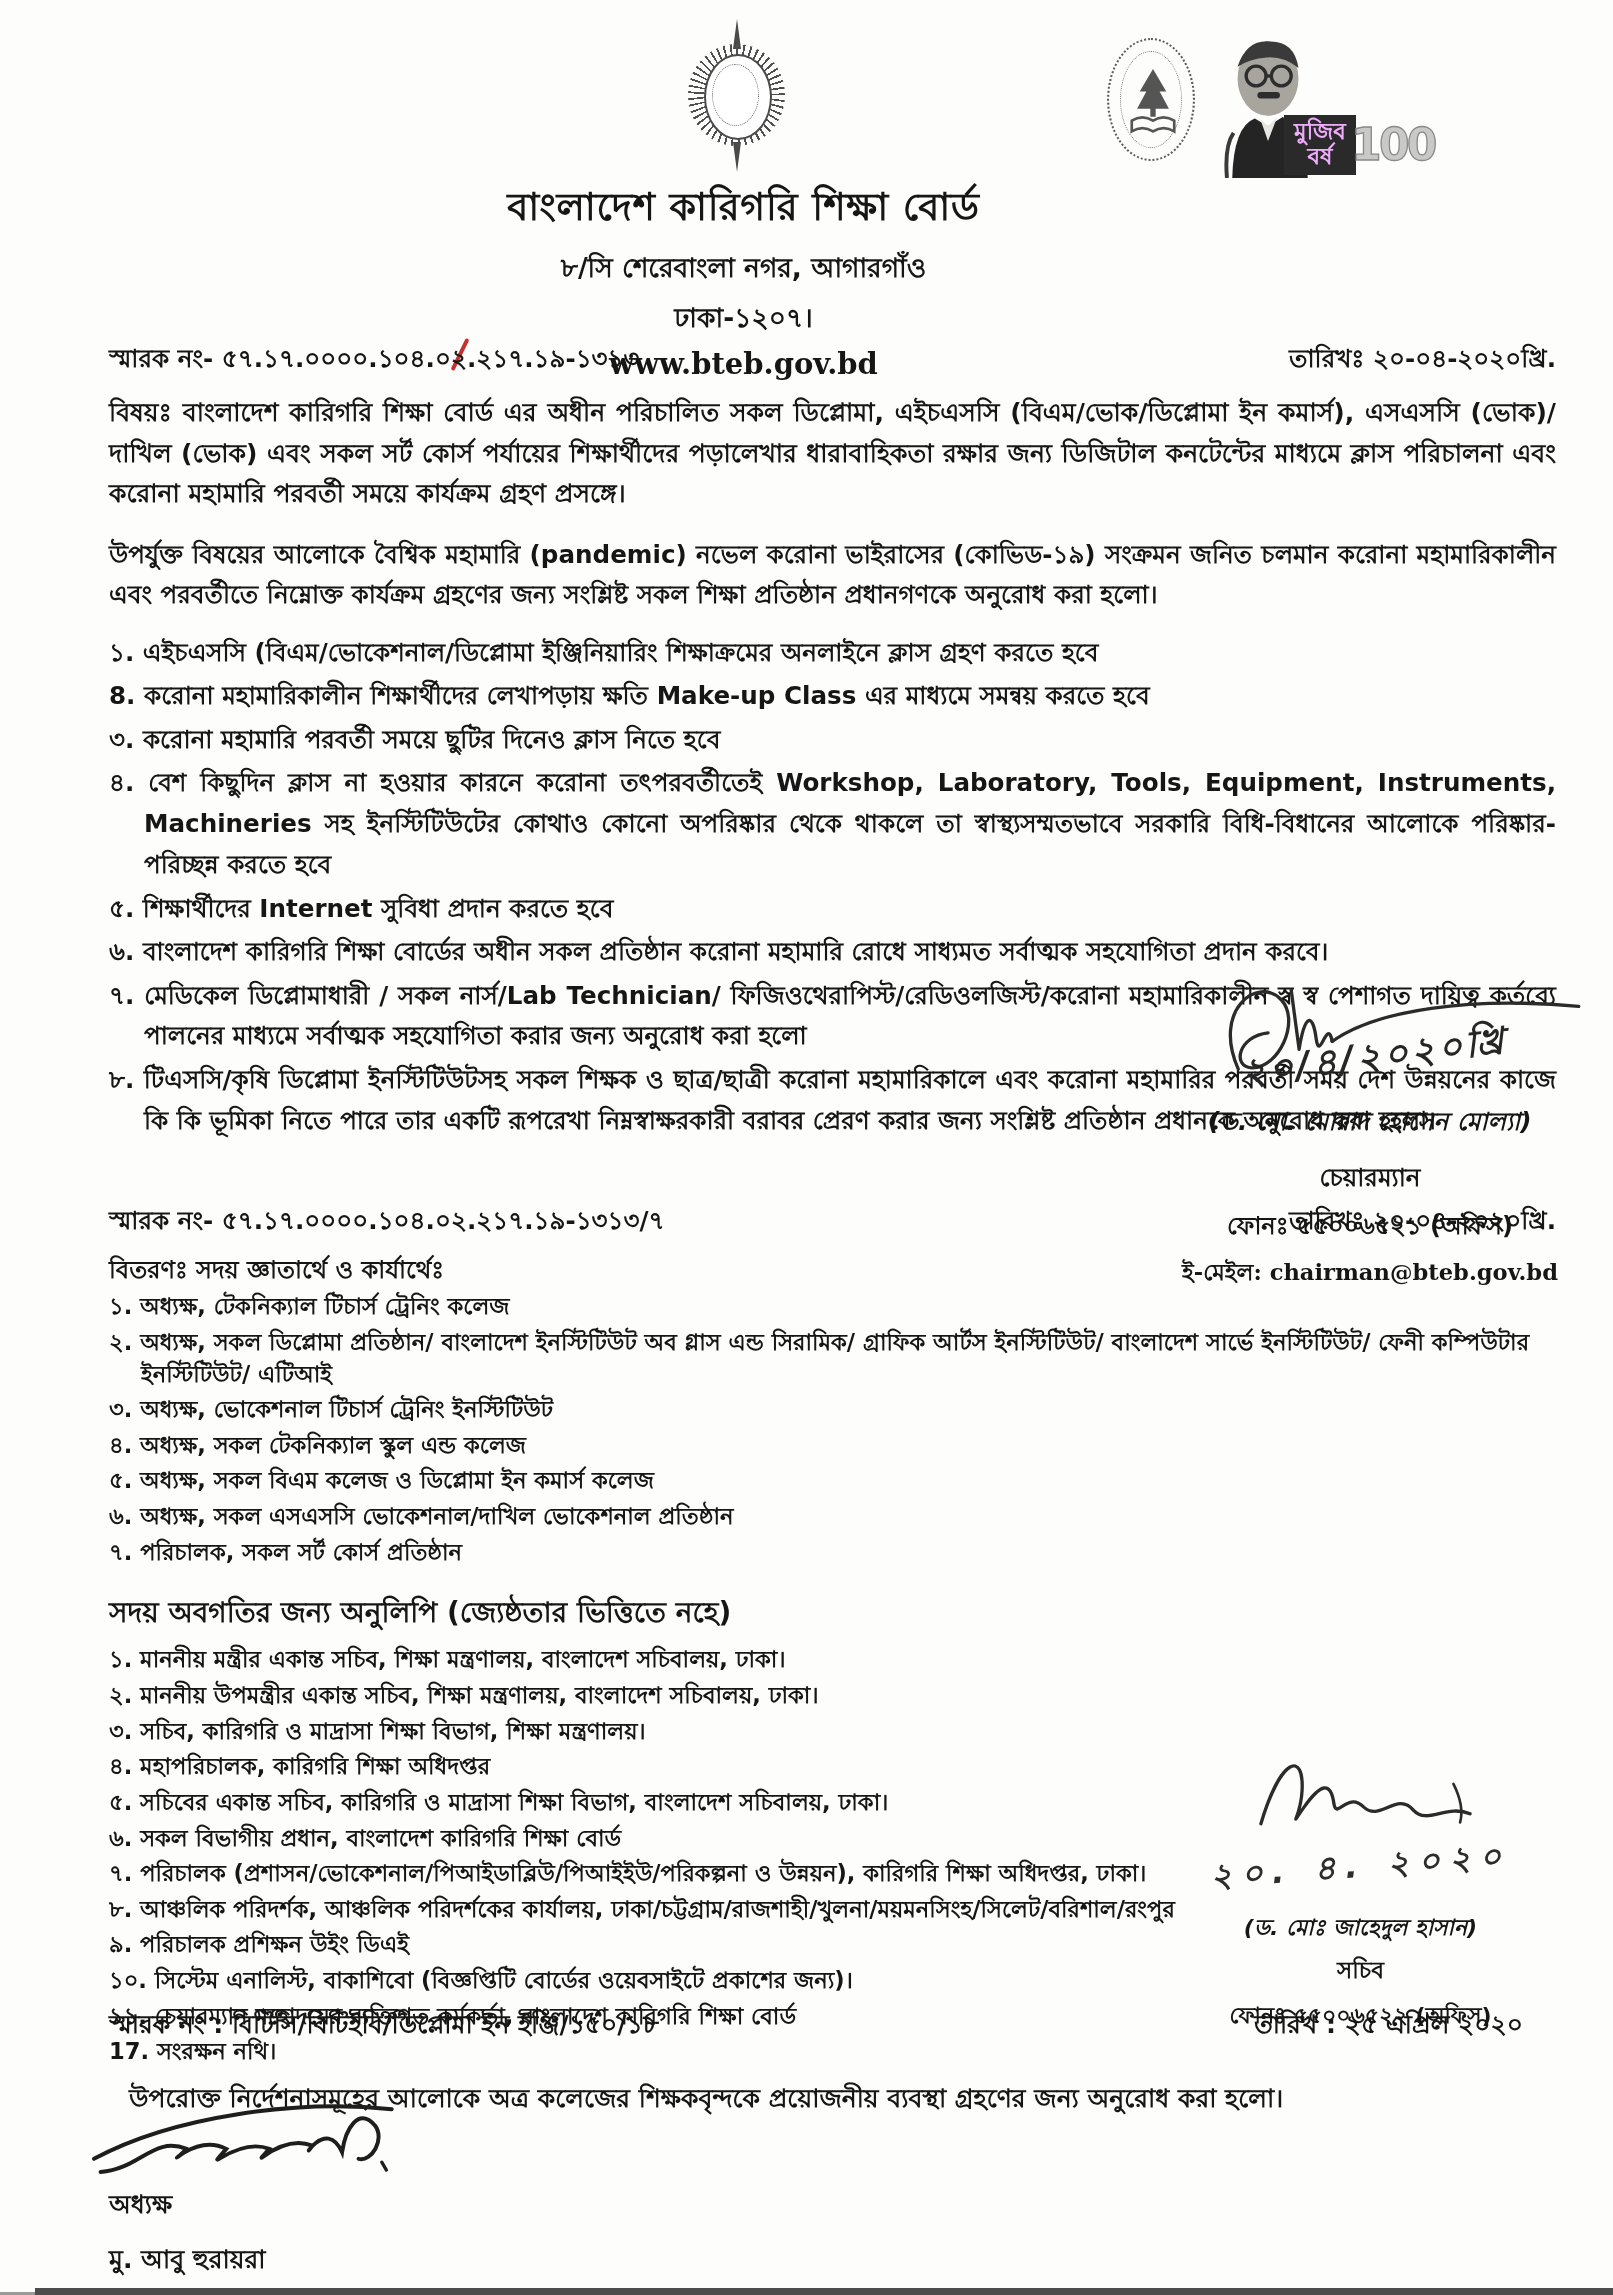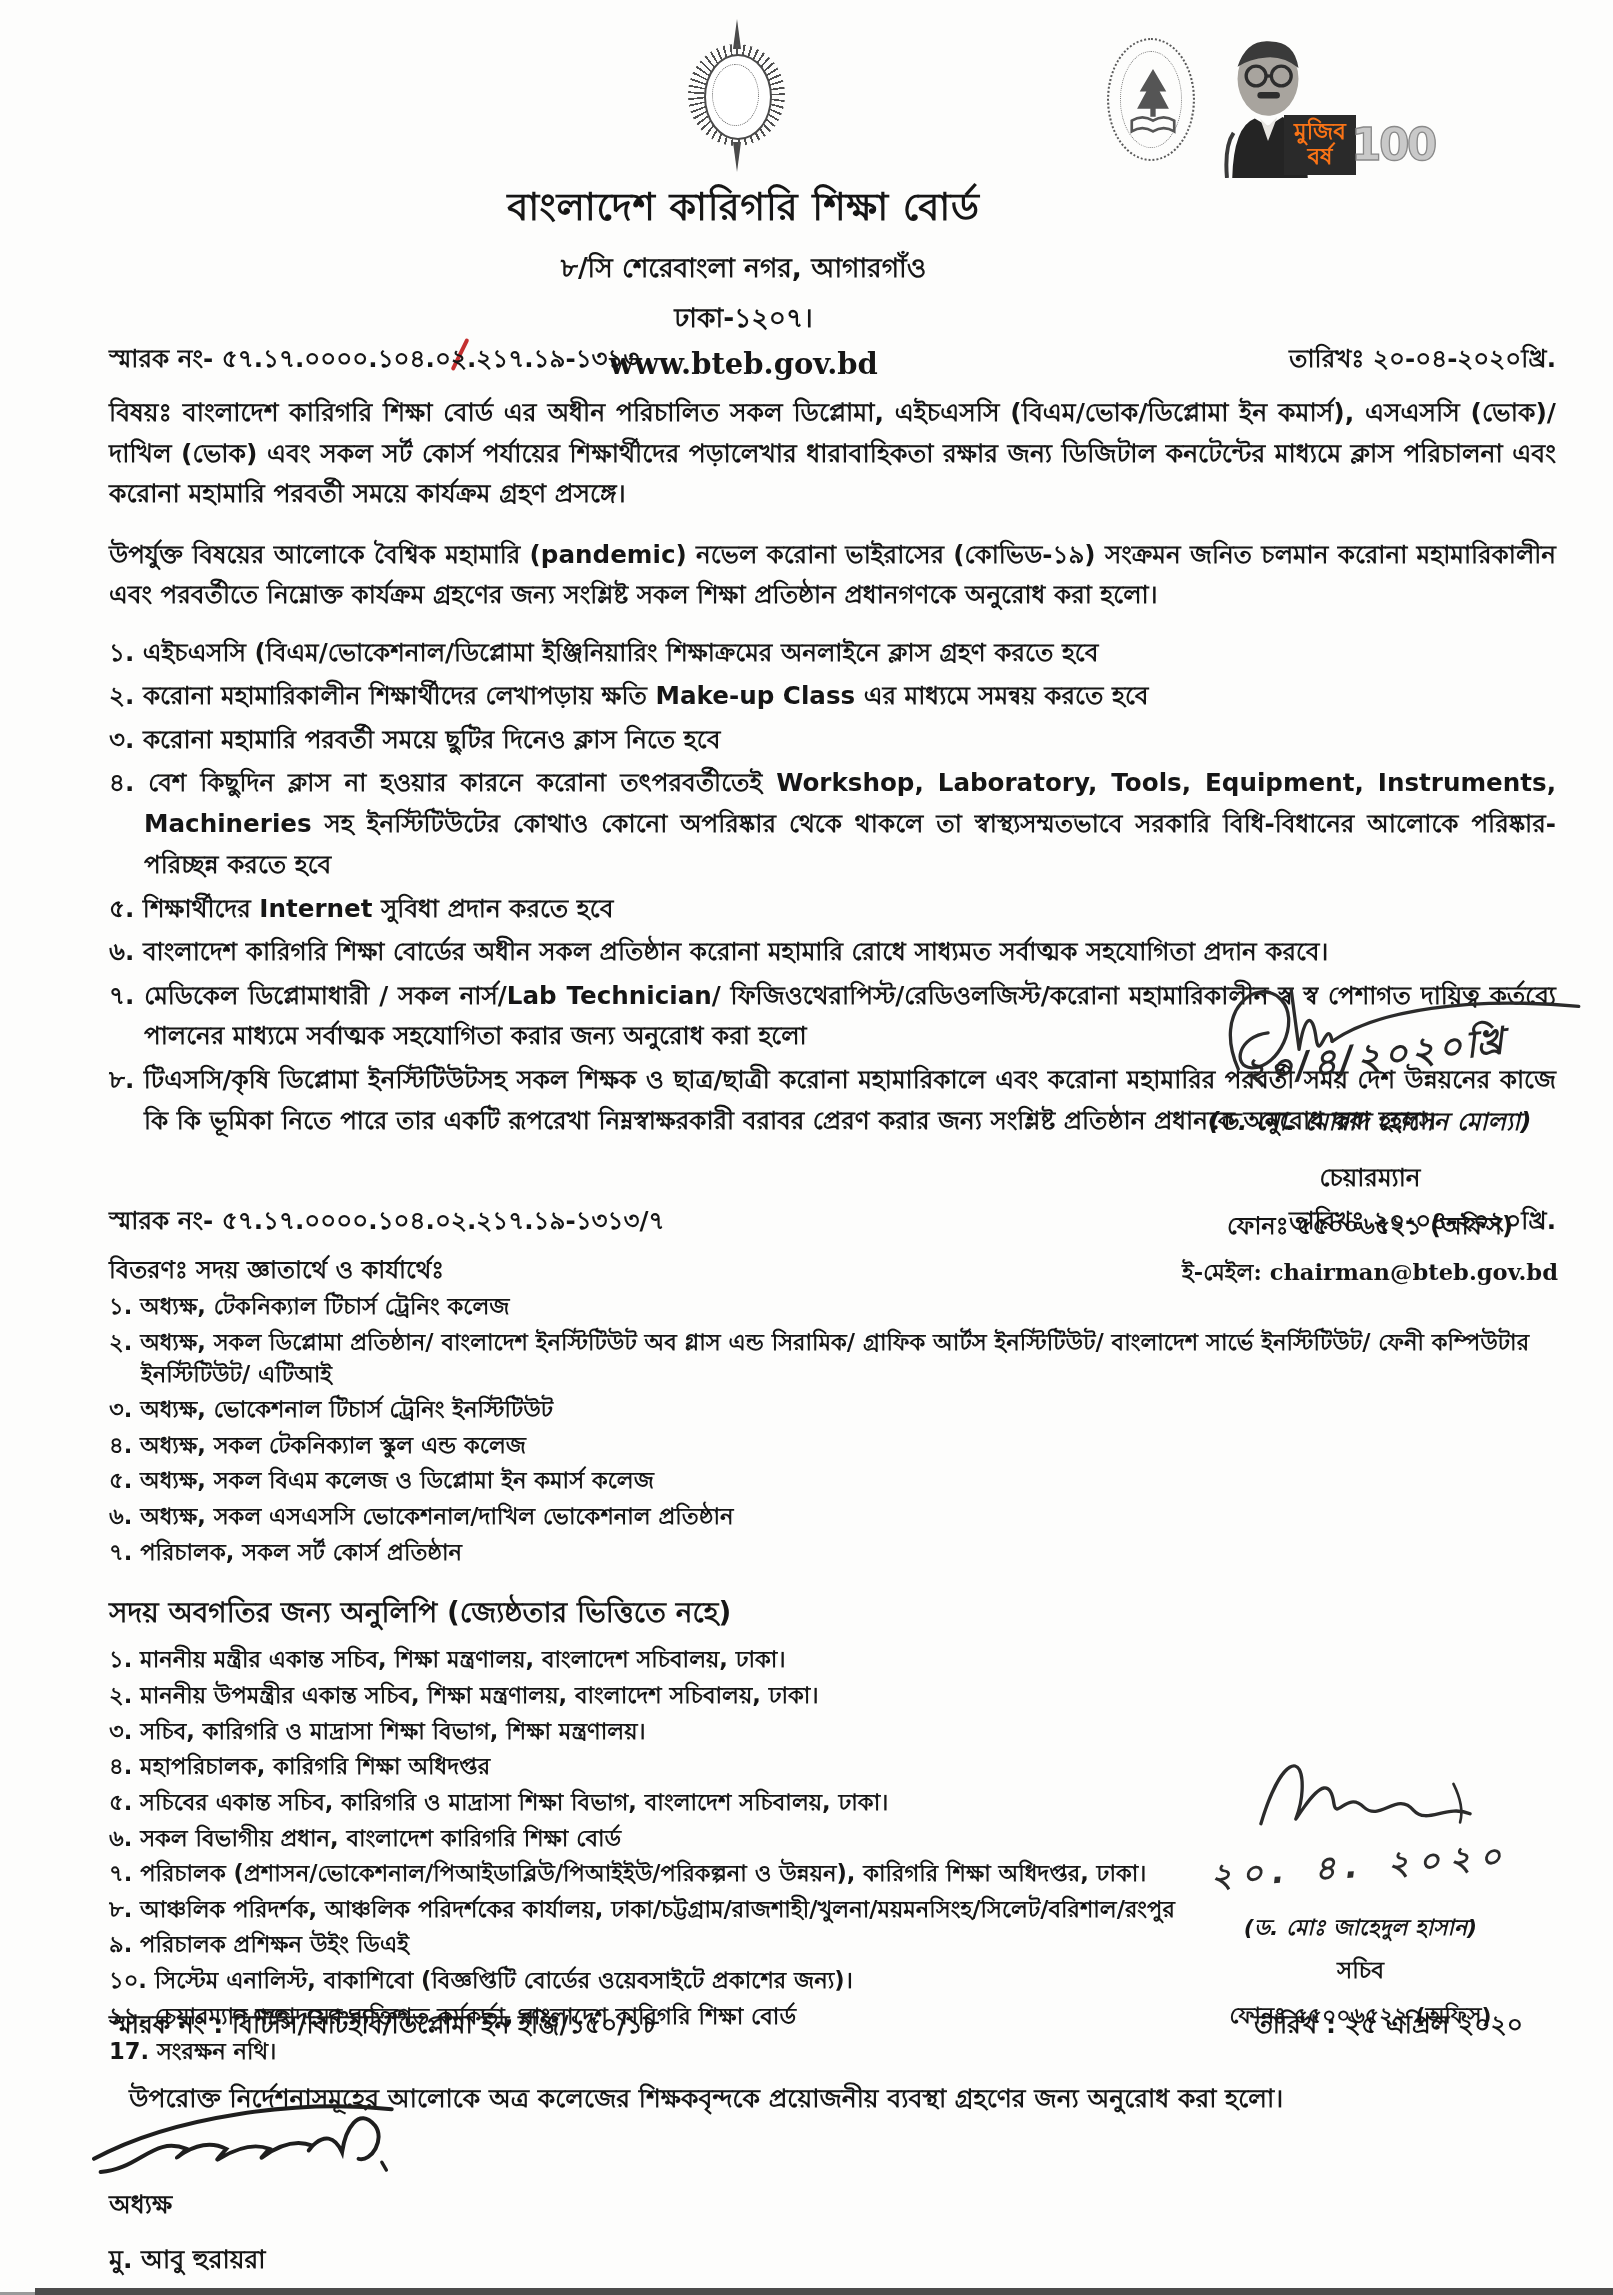--- a/index.html
+++ b/index.html
@@ -32,21 +32,21 @@
   .oval-seal{
     position:absolute;left:1107px;top:38px;width:88px;height:123px;border-radius:50%;
     border:2.7px dotted #5a5a5a;box-sizing:border-box;
   }
   .oval-seal .inner-ring{position:absolute;inset:10.6px;border-radius:50%;border:1.3px dotted #777;}
   .oval-seal svg{position:absolute;left:16px;top:25px;}
   .mujib{position:absolute;left:1220px;top:26.5px;width:154px;height:151px;}
   .mujib svg{position:absolute;left:0;top:0;}
   .mujib-box{
     position:absolute;left:64px;top:88px;width:72px;height:60px;background:#2a2a2a;
-    color:#f97316;text-align:center;font-weight:bold;line-height:1.15;
+    color:#f0abfc;text-align:center;font-weight:bold;line-height:1.15;
     font-size:22.6px;padding-top:4px;box-sizing:border-box;
   }
   .mujib-100{
     position:absolute;left:131px;top:92px;font-size:44px;font-weight:bold;color:#c9c9c9;
     -webkit-text-stroke:1.3px #8a8a8a;letter-spacing:-2.7px;
   }
   
   .header{position:absolute;left:40px;top:177px;width:1407px;text-align:center;}
   .org-name{font-size:38px;font-weight:bold;letter-spacing:0.7px;}
   .addr{font-size:26.5px;font-weight:bold;margin-top:6.6px;}
@@ -151,21 +151,21 @@
 
   <div class="col memo1">
     <div class="ref-row">
       <span>স্মারক নং- ৫৭.১৭.০০০০.১০৪.০২.২১৭.১৯-১৩১৩</span>
       <span>তারিখঃ ২০-০৪-২০২০খ্রি.</span>
     </div>
     <p class="subject">বিষয়ঃ বাংলাদেশ কারিগরি শিক্ষা বোর্ড এর অধীন পরিচালিত সকল ডিপ্লোমা, এইচএসসি (বিএম/ভোক/ডিপ্লোমা ইন কমার্স), এসএসসি (ভোক)/দাখিল (ভোক) এবং সকল সর্ট কোর্স পর্যায়ের শিক্ষার্থীদের পড়ালেখার ধারাবাহিকতা রক্ষার জন্য ডিজিটাল কনটেন্টের মাধ্যমে ক্লাস পরিচালনা এবং করোনা মহামারি পরবর্তী সময়ে কার্যক্রম গ্রহণ প্রসঙ্গে।</p>
     <p class="intro">উপর্যুক্ত বিষয়ের আলোকে বৈশ্বিক মহামারি (pandemic) নভেল করোনা ভাইরাসের (কোভিড-১৯) সংক্রমন জনিত চলমান করোনা মহামারিকালীন এবং পরবর্তীতে নিম্নোক্ত কার্যক্রম গ্রহণের জন্য সংশ্লিষ্ট সকল শিক্ষা প্রতিষ্ঠান প্রধানগণকে অনুরোধ করা হলো।</p>
     <div class="list">
       <div class="li">১. এইচএসসি (বিএম/ভোকেশনাল/ডিপ্লোমা ইঞ্জিনিয়ারিং শিক্ষাক্রমের অনলাইনে ক্লাস গ্রহণ করতে হবে</div>
-      <div class="li">২. করোনা মহামারিকালীন শিক্ষার্থীদের লেখাপড়ায় ক্ষতি Make-up Class এর মাধ্যমে সমন্বয় করতে হবে</div>
+      <div class="li">8. করোনা মহামারিকালীন শিক্ষার্থীদের লেখাপড়ায় ক্ষতি Make-up Class এর মাধ্যমে সমন্বয় করতে হবে</div>
       <div class="li">৩. করোনা মহামারি পরবর্তী সময়ে ছুটির দিনেও ক্লাস নিতে হবে</div>
       <div class="li">৪. বেশ কিছুদিন ক্লাস না হওয়ার কারনে করোনা তৎপরবর্তীতেই Workshop, Laboratory, Tools, Equipment, Instruments, Machineries সহ ইনস্টিটিউটের কোথাও কোনো অপরিষ্কার থেকে থাকলে তা স্বাস্থ্যসম্মতভাবে সরকারি বিধি-বিধানের আলোকে পরিষ্কার-পরিচ্ছন্ন করতে হবে</div>
       <div class="li">৫. শিক্ষার্থীদের Internet সুবিধা প্রদান করতে হবে</div>
       <div class="li">৬. বাংলাদেশ কারিগরি শিক্ষা বোর্ডের অধীন সকল প্রতিষ্ঠান করোনা মহামারি রোধে সাধ্যমত সর্বাত্মক সহযোগিতা প্রদান করবে।</div>
       <div class="li">৭. মেডিকেল ডিপ্লোমাধারী / সকল নার্স/Lab Technician/ ফিজিওথেরাপিস্ট/রেডিওলজিস্ট/করোনা মহামারিকালীন স্ব স্ব পেশাগত দায়িত্ব কর্তব্যে পালনের মাধ্যমে সর্বাত্মক সহযোগিতা করার জন্য অনুরোধ করা হলো</div>
       <div class="li">৮. টিএসসি/কৃষি ডিপ্লোমা ইনস্টিটিউটসহ সকল শিক্ষক ও ছাত্র/ছাত্রী করোনা মহামারিকালে এবং করোনা মহামারির পরবর্তী সময় দেশ উন্নয়নের কাজে কি কি ভূমিকা নিতে পারে তার একটি রূপরেখা নিম্নস্বাক্ষরকারী বরাবর প্রেরণ করার জন্য সংশ্লিষ্ট প্রতিষ্ঠান প্রধানকে অনুরোধ করা হলো।</div>
     </div>
   </div>
 
   <div class="chair-sign">

